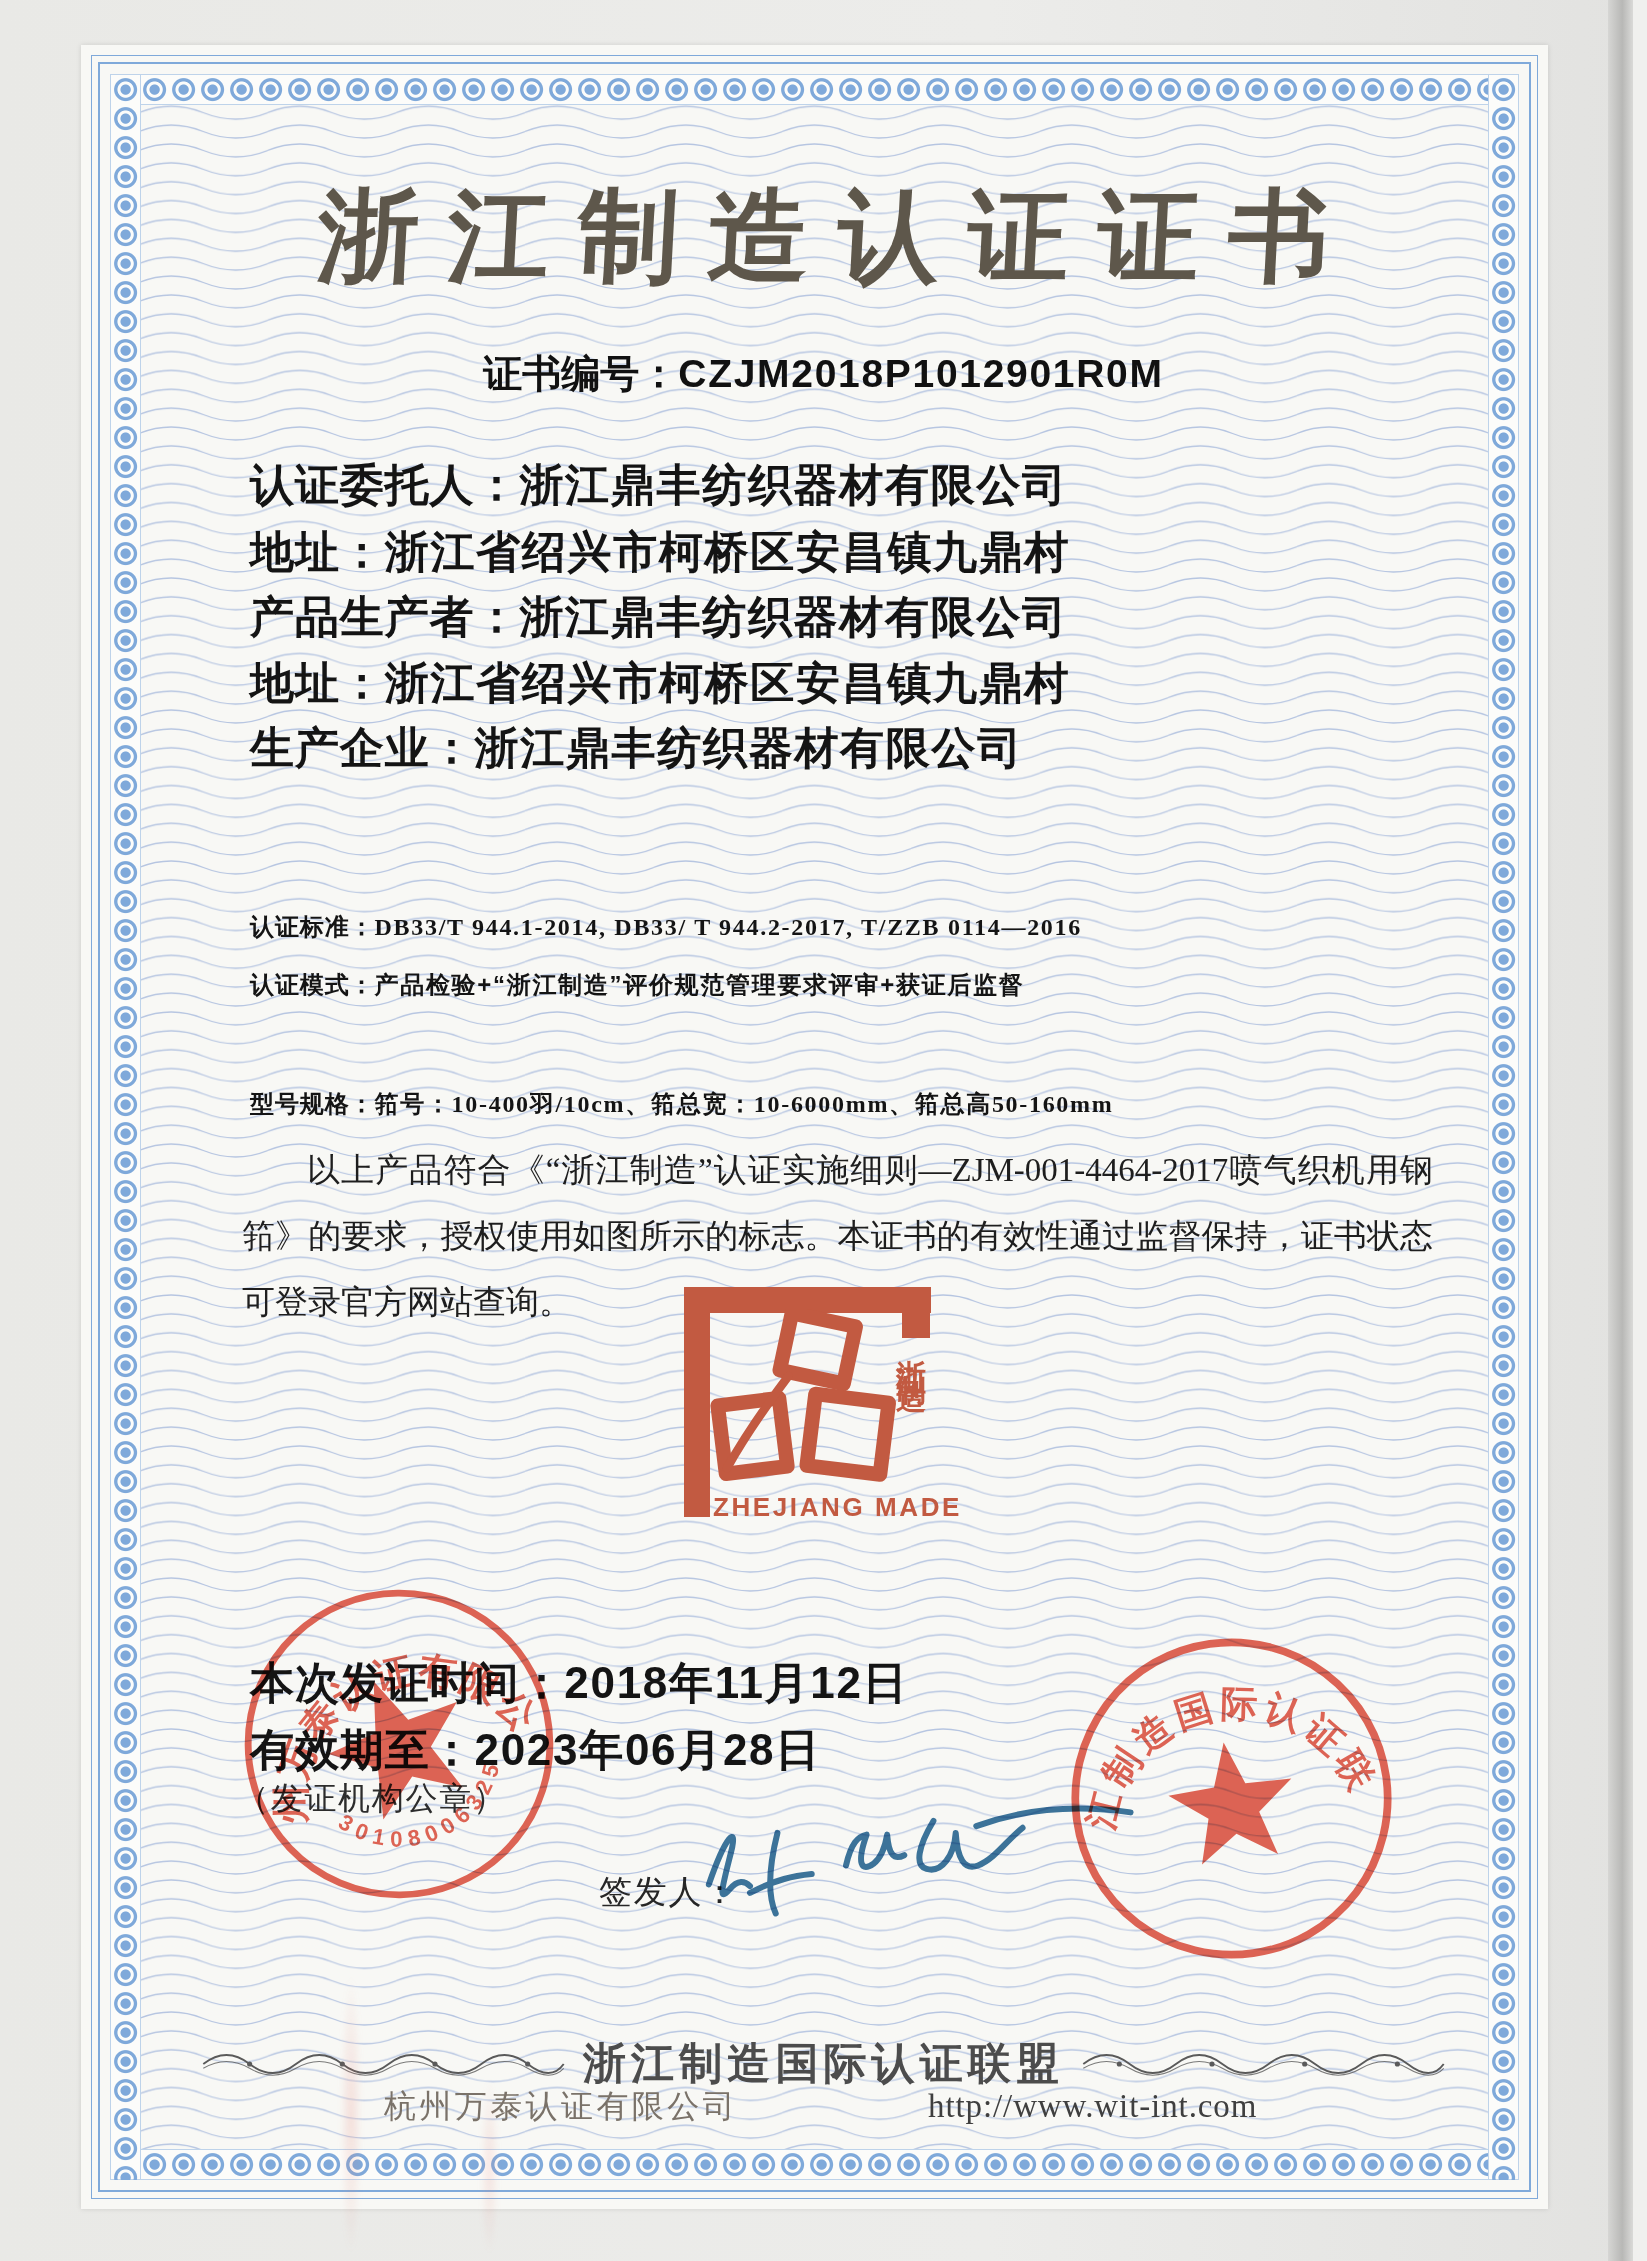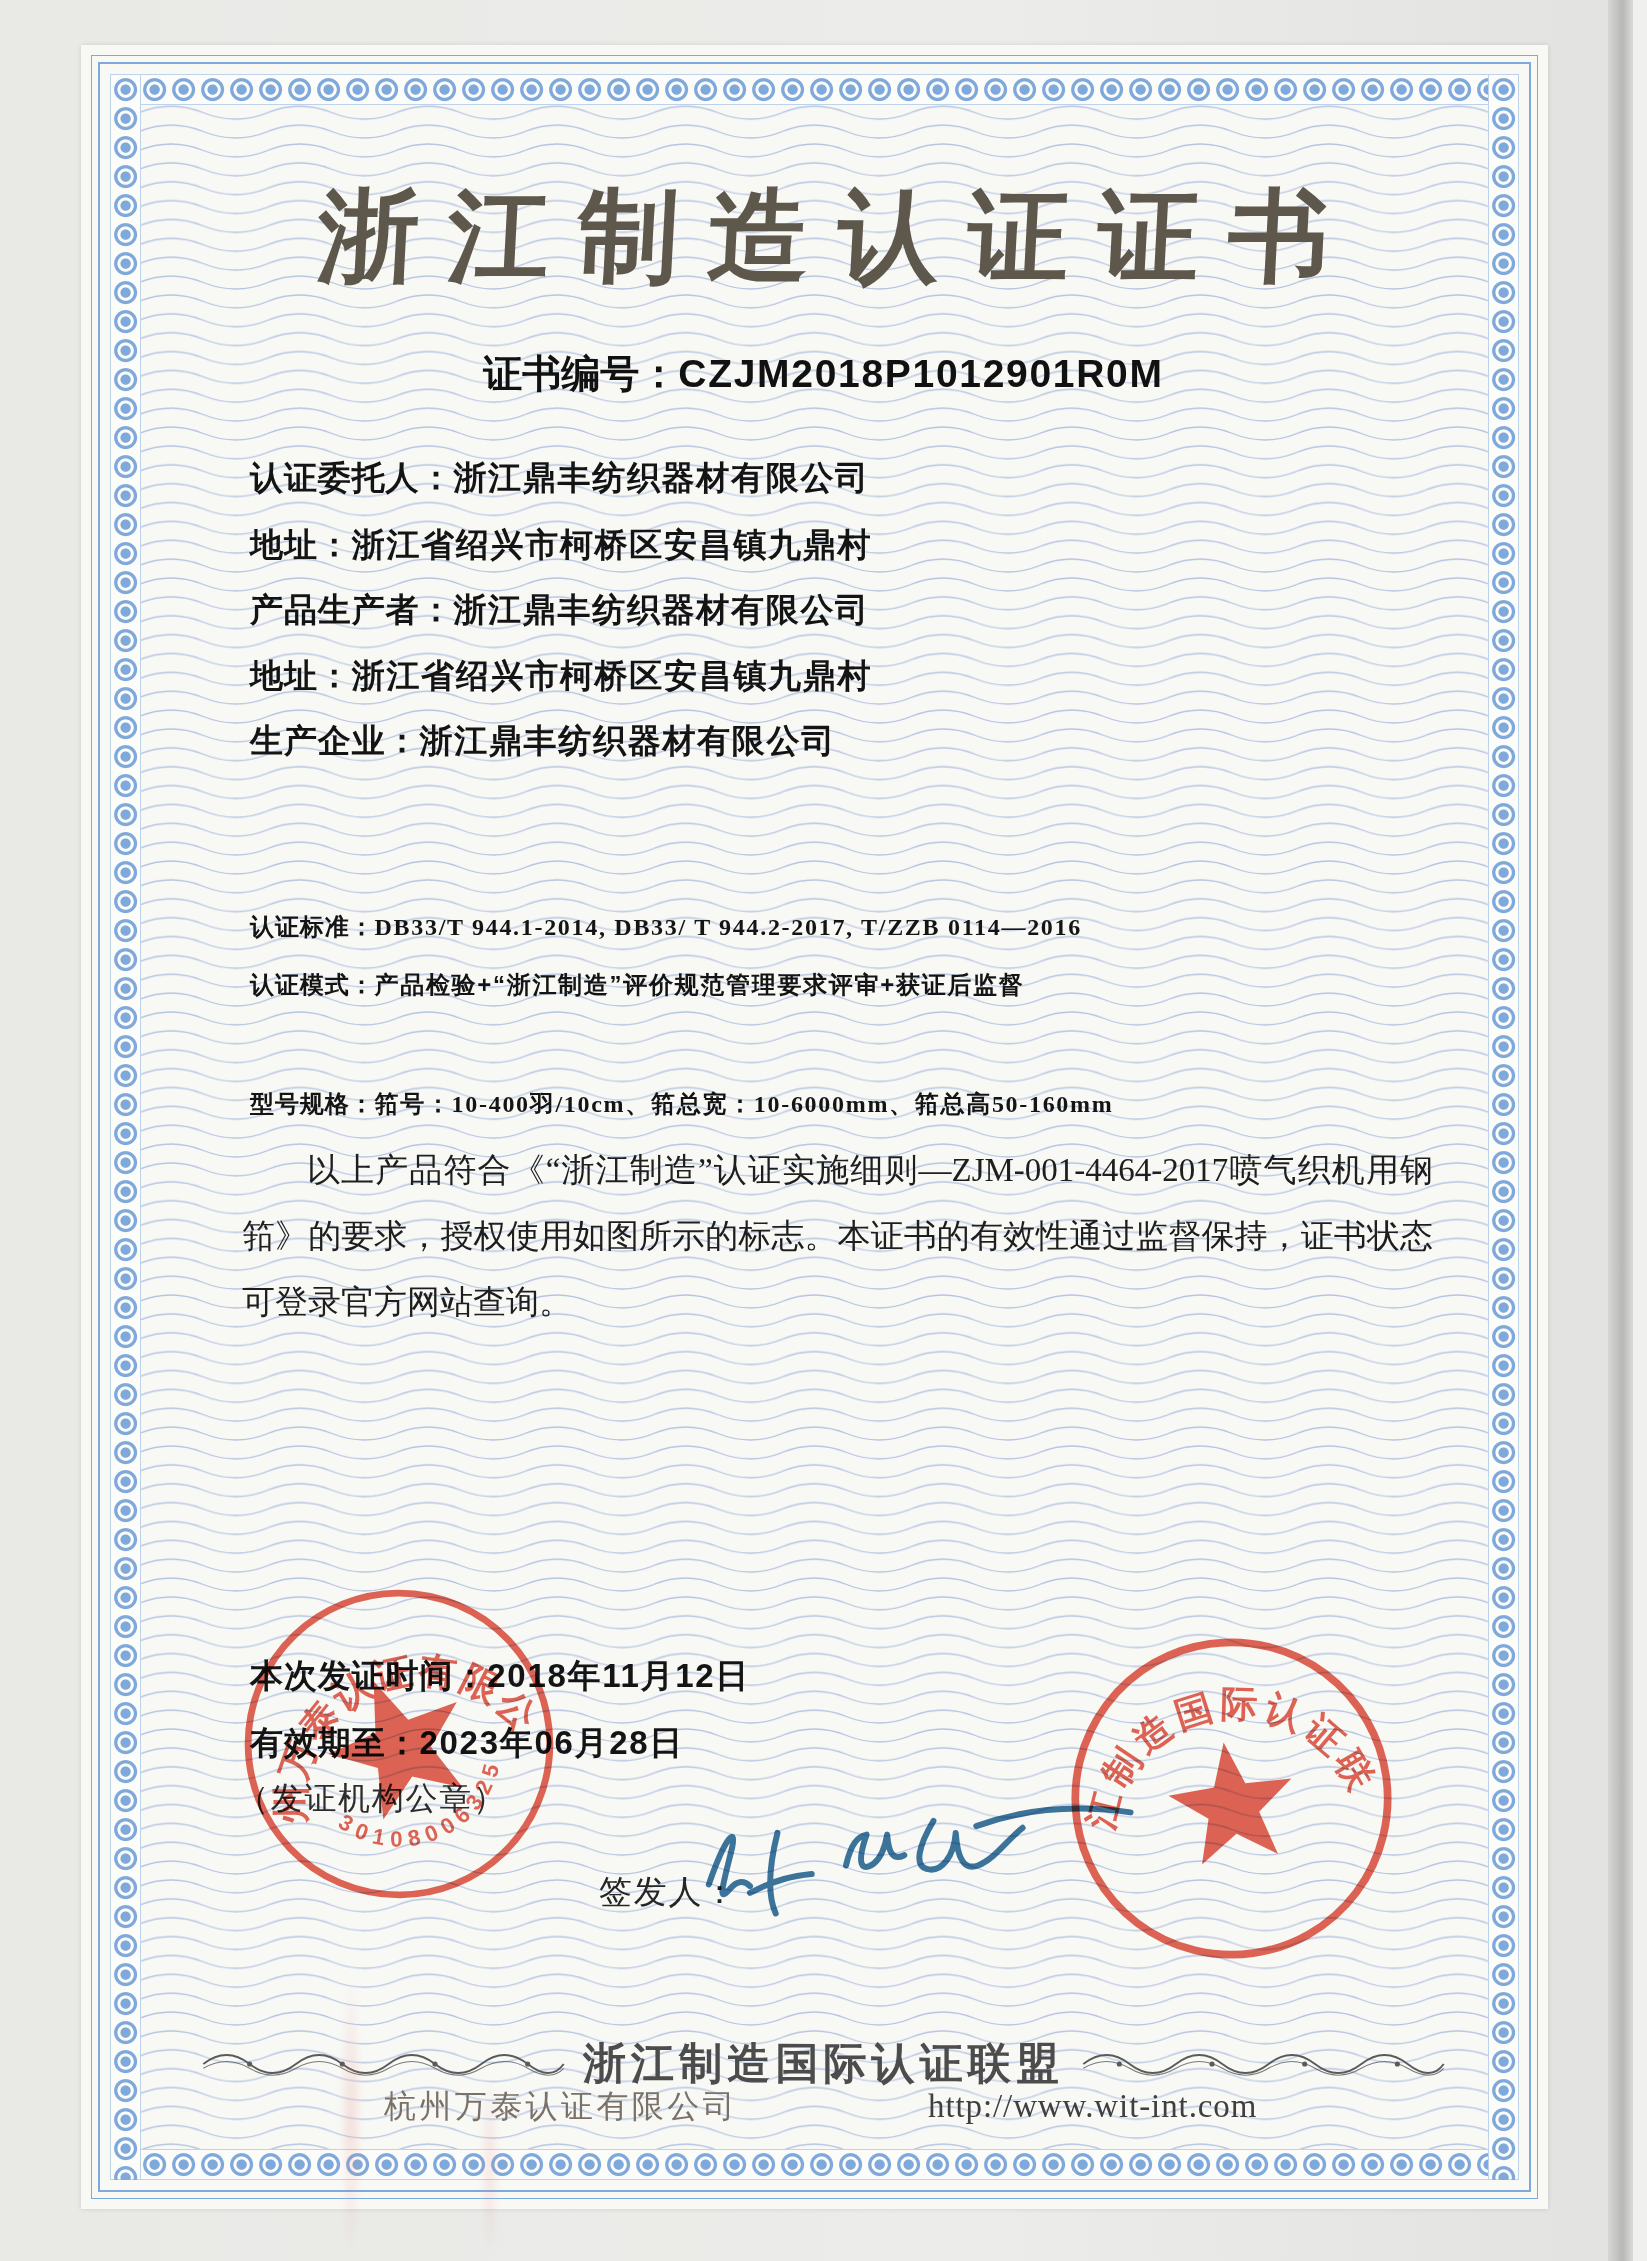--- a/index.html
+++ b/index.html
@@ -23,21 +23,21 @@
   .band-left{left:29px;top:29px;bottom:29px;width:29px;}
   .band-right{right:29px;top:29px;bottom:29px;width:29px;}
   .waves{position:absolute;left:58px;top:58px;}
 
   
   .abs{position:absolute;white-space:nowrap;}
   .title{left:0;right:0;top:170px;text-align:center;font-family:"Liberation Serif",serif;font-weight:bold;
          font-size:101px;letter-spacing:29px;padding-left:29px;color:#5e574b;transform:skewX(-3deg);}
   .certline{left:0;right:0;top:347px;text-align:center;font-size:39px;font-weight:bold;color:#111;}
   .certline .val{letter-spacing:1.7px;}
-  .row{position:absolute;left:250px;font-size:33px;font-weight:bold;color:#141414;letter-spacing:0.9px;white-space:nowrap;}
+  .row{position:absolute;left:250px;font-size:44px;font-weight:bold;color:#141414;letter-spacing:0.9px;white-space:nowrap;}
   .row .v{letter-spacing:1.7px;}
   .spec{font-size:24px;}
   .serifv{font-family:"Liberation Serif",serif;}
   .statement{position:absolute;left:242px;top:1137px;width:1191px;font-family:"Liberation Serif",serif;
              font-size:33px;line-height:66px;color:#1e1e1e;text-align:justify;text-indent:65px;white-space:normal;}
 
   
   .logo{position:absolute;left:682px;top:1278px;width:302px;height:259px;}
   .logo .bar{position:absolute;background:#c25a41;}
   .lg-top{left:1.7px;top:8.6px;width:247px;height:26px;}
@@ -113,20 +113,35 @@
   </div>
   <div class="row spec" style="top:969px">
     <span>认证模式：</span><span class="v">产品检验+“浙江制造”评价规范管理要求评审+获证后监督</span>
   </div>
   <div class="row spec" style="top:1088px">
     <span>型号规格：</span><span class="v serifv">筘号：10-400羽/10cm、筘总宽：10-6000mm、筘总高50-160mm</span>
   </div>
 
   <div class="statement">以上产品符合《“浙江制造”认证实施细则—ZJM-001-4464-2017喷气织机用钢筘》的要求，授权使用如图所示的标志。本证书的有效性通过监督保持，证书状态可登录官方网站查询。</div>
 
+  <div class="logo">
+    <div class="bar lg-top"></div>
+    <div class="bar lg-left"></div>
+    <div class="bar lg-stub"></div>
+    <svg width="202" height="193" style="position:absolute;left:24px;top:31px" viewBox="0 0 235 225">
+      <g fill="none" stroke="#c25a41" stroke-width="17" stroke-linejoin="round" stroke-linecap="round">
+        <rect x="92" y="12" width="76" height="68" transform="rotate(12 130 46)"></rect>
+        <rect x="18" y="108" width="72" height="80" transform="rotate(-7 54 148)"></rect>
+        <rect x="122" y="104" width="86" height="84" transform="rotate(7 165 146)"></rect>
+        <path d="M96 78 C 66 118, 44 150, 24 186" stroke-width="10"></path>
+      </g>
+    </svg>
+    <div class="lg-side">浙江制造</div>
+    <div class="lg-caption">ZHEJIANG MADE</div>
+  </div>
 
   <div class="row" style="top:1654px">
     <span>本次发证时间：</span><span class="v">2018年11月12日</span>
   </div>
   <div class="row" style="top:1721px">
     <span>有效期至：</span><span class="v">2023年06月28日</span>
   </div>
   <div class="dates-note">（发证机构公章）</div>
 
   <svg class="stamp" style="left:225px;top:1570px" width="348" height="348" viewBox="-203 -203 406 406">

